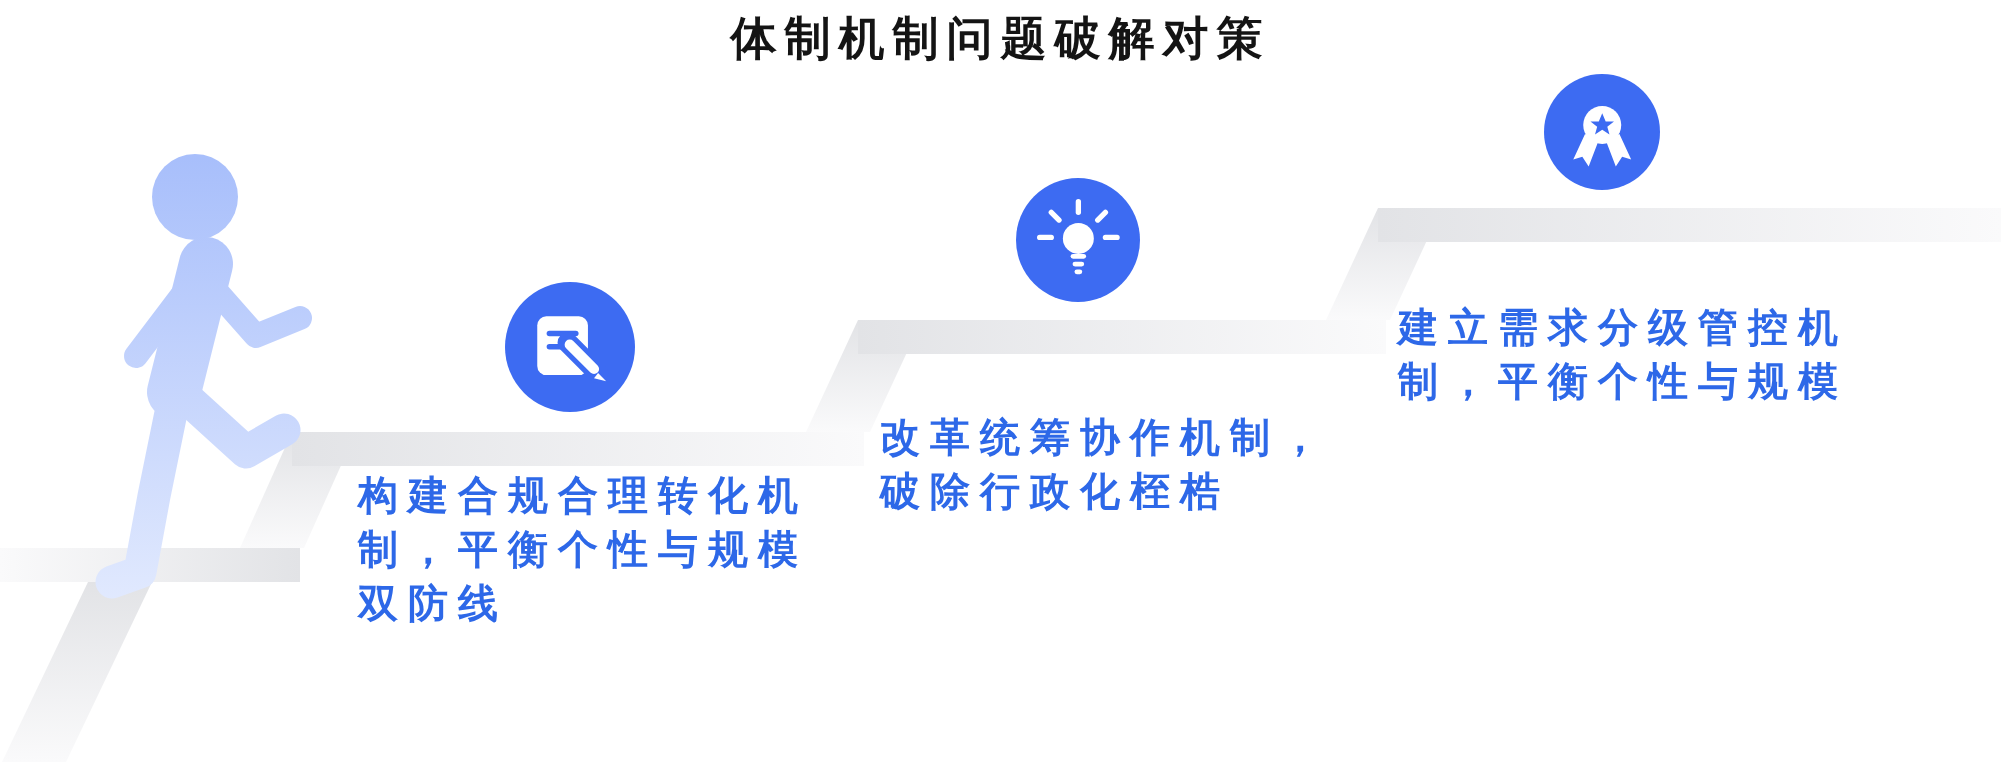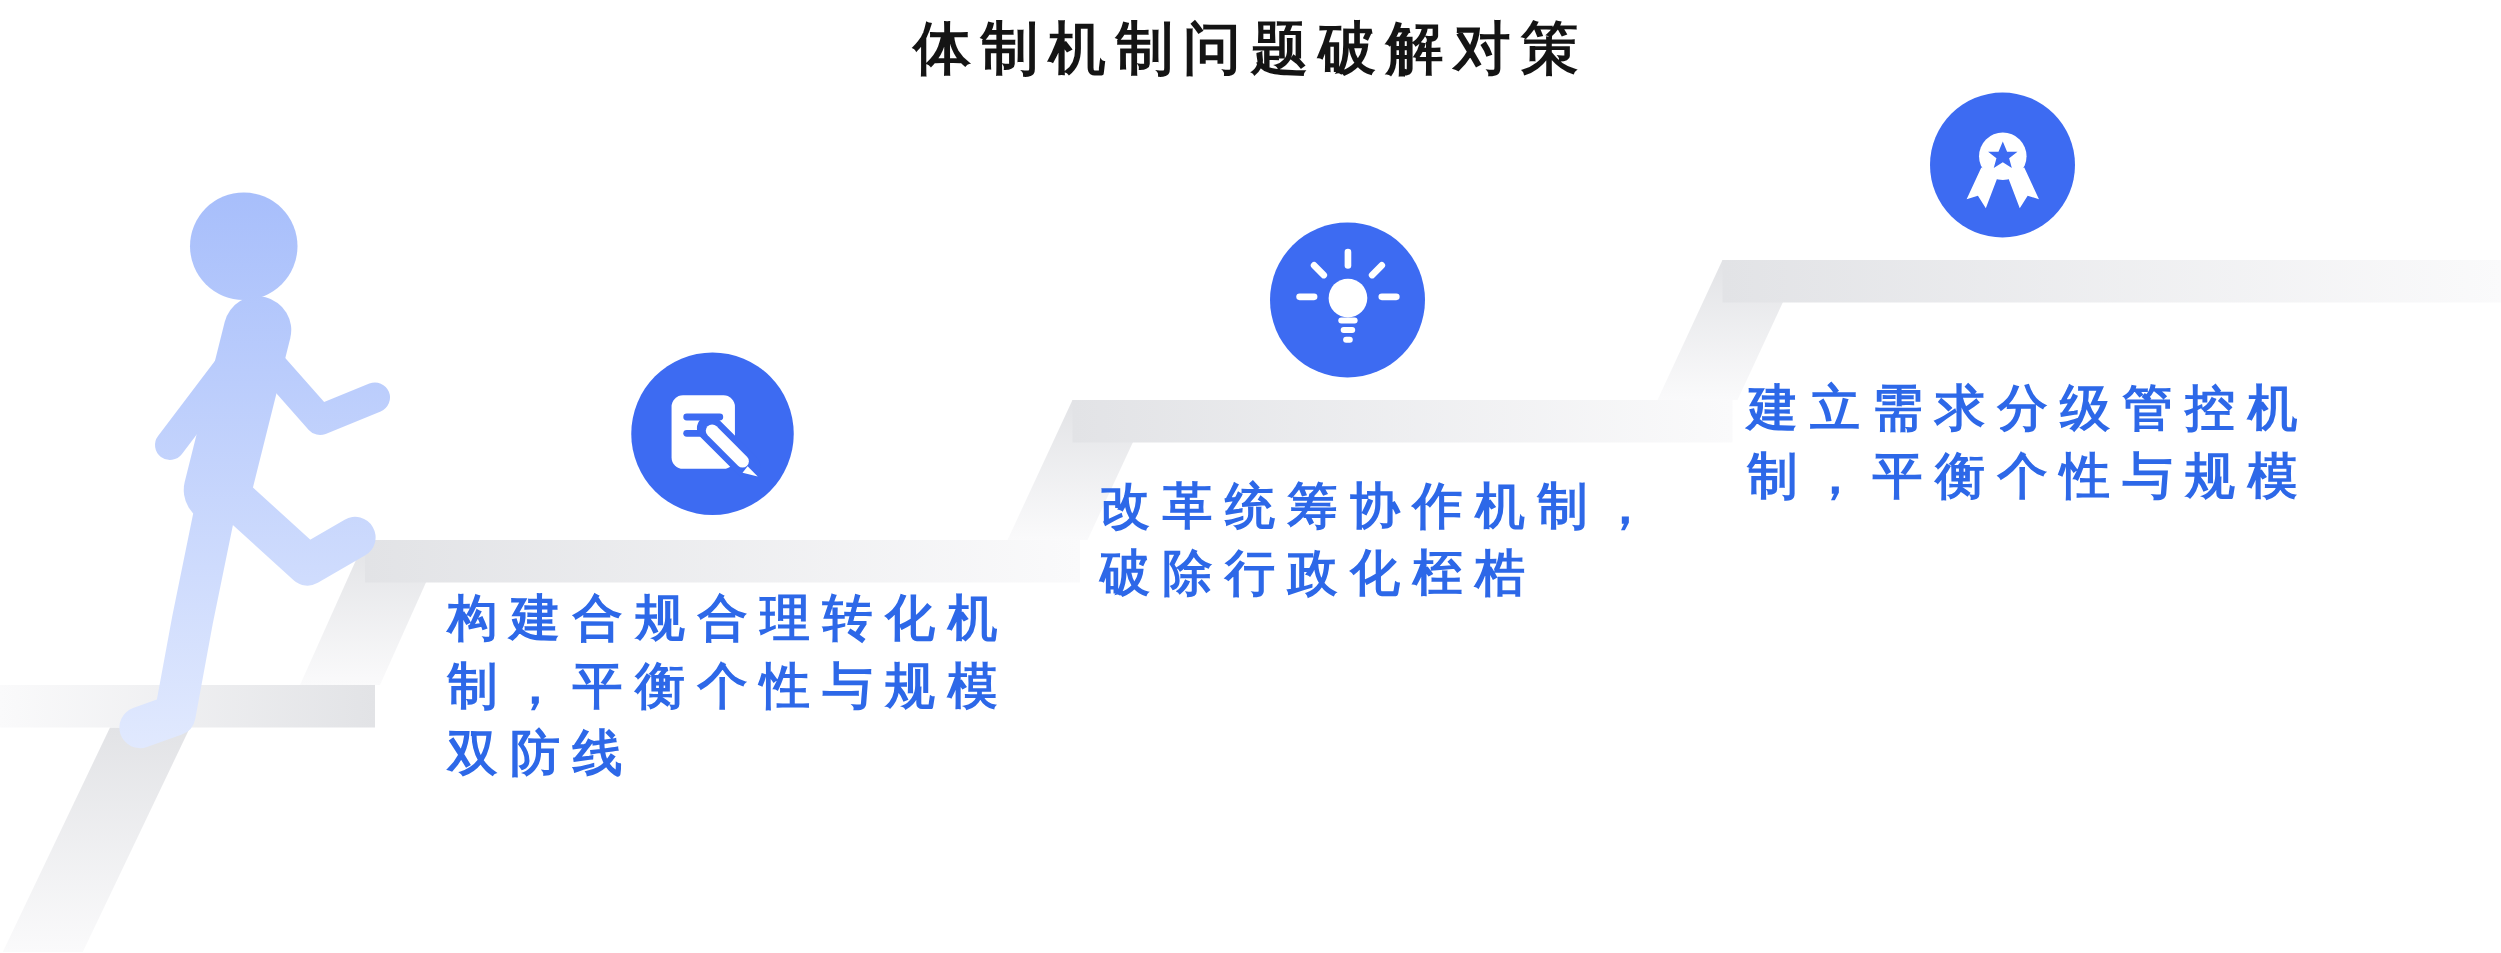--- a/index.html
+++ b/index.html
@@ -48,21 +48,21 @@
   .step-text{
     position:absolute;
     color:var(--text-blue);
     font-size:40px;
     font-weight:700;
     letter-spacing:10px;
     line-height:54px;
     white-space:nowrap;
   }
   .text-1{left:358px;top:468px;}
-  .text-2{left:880px;top:378px;}
+  .text-2{left:880px;top:410px;}
   .text-3{left:1398px;top:300px;}
 </style>
 </head>
 <body>
 
 <div class="canvas">
 
   <h1 class="title">体制机制问题破解对策</h1>
 
   <svg class="scene" viewBox="0 0 2001 762" aria-hidden="true">

